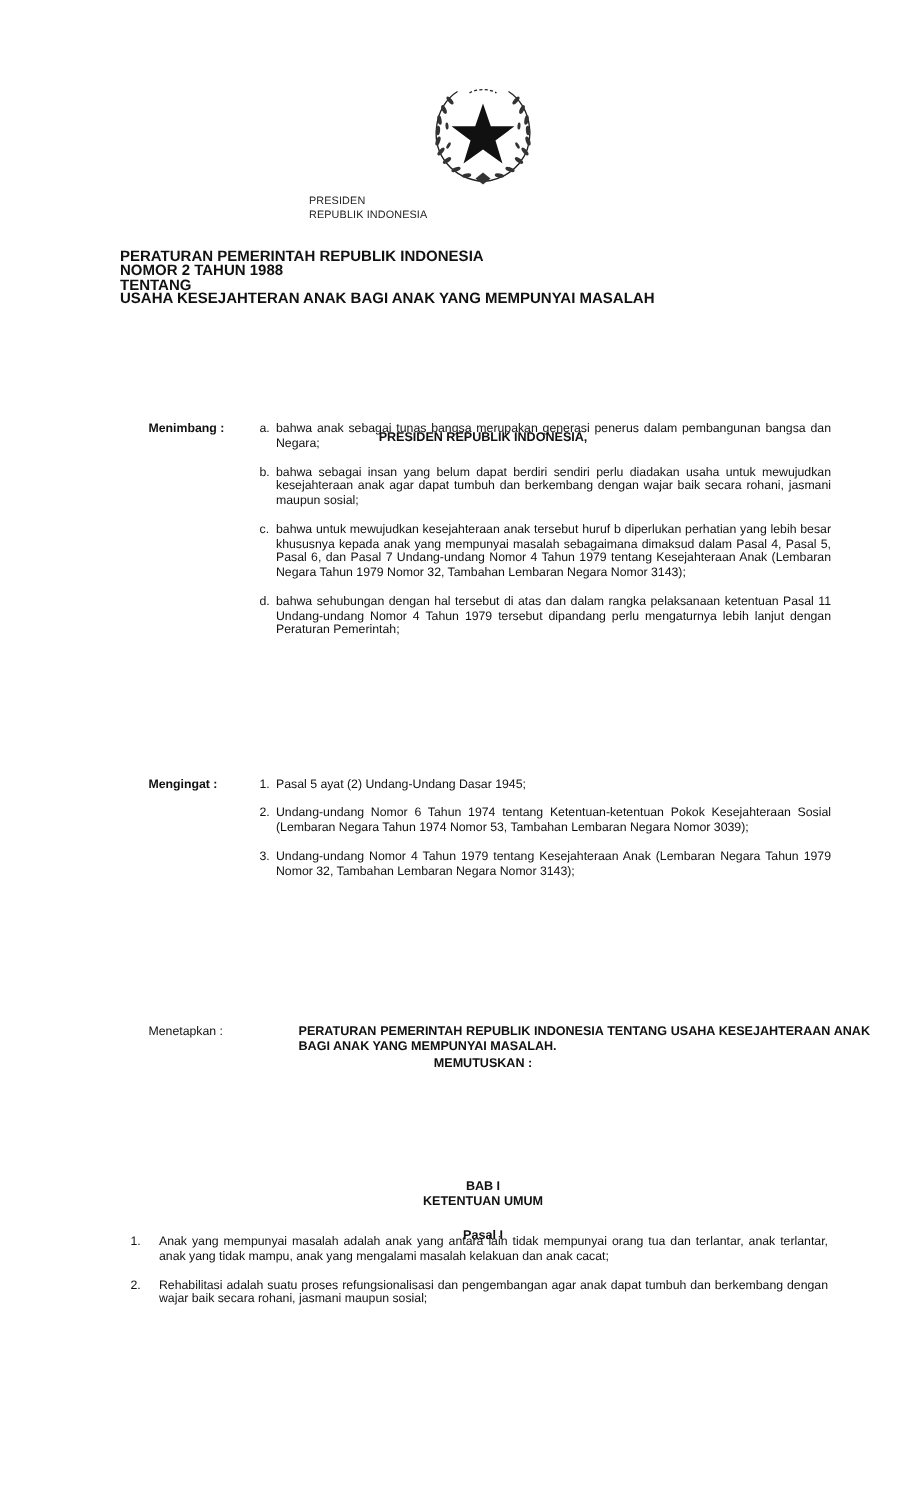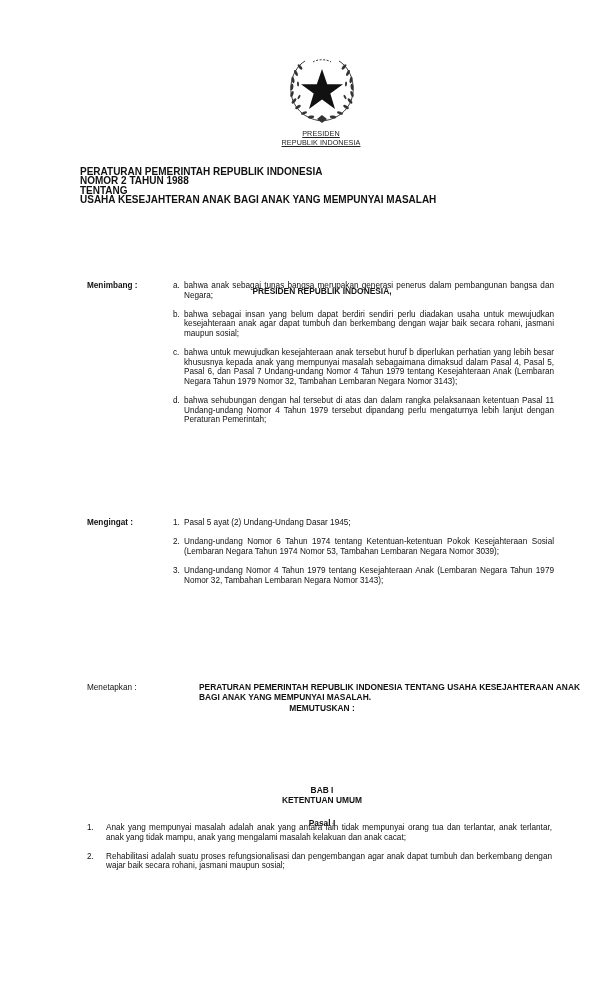--- a/index.html
+++ b/index.html
@@ -14,40 +14,39 @@
   }
   .page { position: absolute; left: 0; top: 0; width: 612px; height: 1008px; }
 
   .emblem {
     position: absolute; left: 283px; top: 57px; width: 78px; height: 68px;
   }
   .emblem svg { width: 78px; height: 68px; display: block; }
 
   .issuer {
     position: absolute; left: 206px; top: 130px; width: 230px;
-    text-align: center; font-size: 7.2px; line-height: 8.6px; color: #222;
+    font-size: 7.2px; line-height: 8.6px; color: #222;
     letter-spacing: 0.1px;
-    text-decoration: underline;
   }
 
   .title-block {
     position: absolute; left: 80px; top: 167px; width: 484px;
     text-align: left; font-weight: bold; font-size: 10px; line-height: 9.4px;
   }
 
   .center-bold {
     position: absolute; left: 80px; width: 484px;
     text-align: center; font-weight: bold; font-size: 8.4px; margin-top: 48px;
   }
 
   .section {
     position: absolute; left: 87px; width: 470px;
   }
   .section-label {
-    position: absolute; left: 0; top: 0; font-weight: bold; white-space: nowrap;
+    position: absolute; left: 12px; top: 0; font-weight: bold; white-space: nowrap;
   }
   .section-label.normal { font-weight: normal; }
   .items { position: absolute; left: 86px; width: 381px; top: 0; }
   .item { position: relative; padding-left: 11px; text-align: justify; }
   .item .marker { position: absolute; left: 0; top: 0; }
   .item + .item { margin-top: 9.6px; }
 
   .decree-text {
     position: absolute; left: 86px; width: 381px; top: 0;
     font-weight: bold; text-align: justify; font-size: 8.4px; margin-left: 26px;

